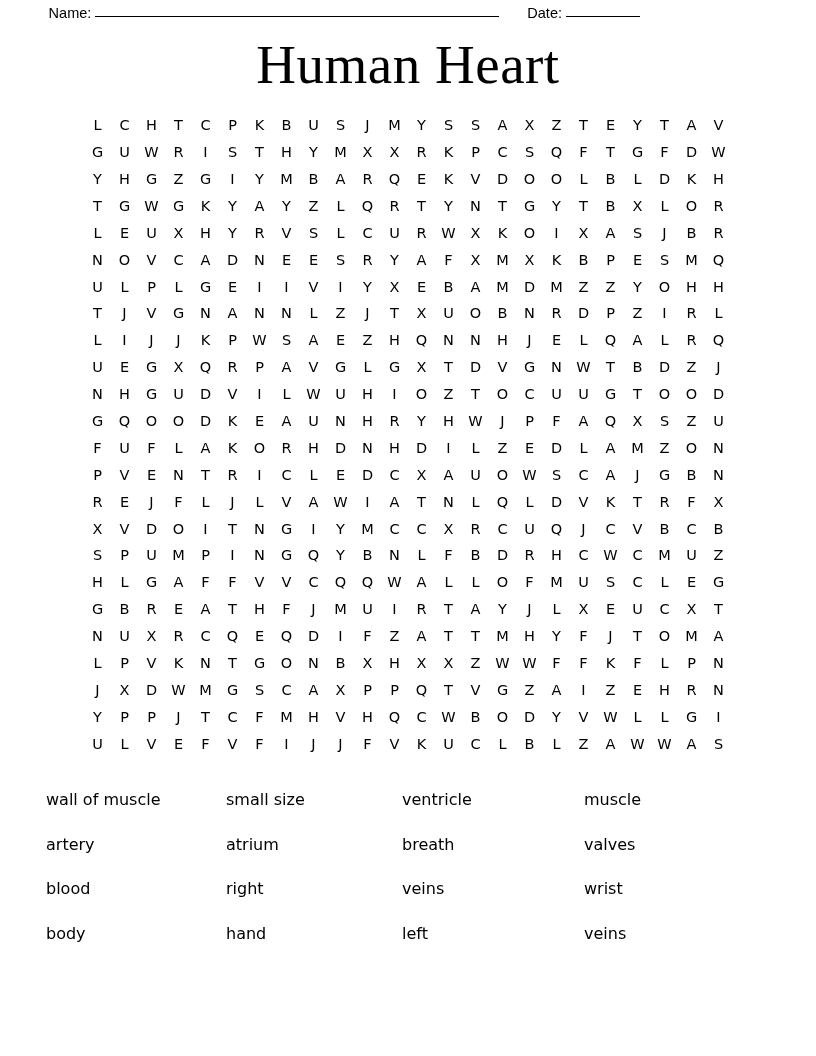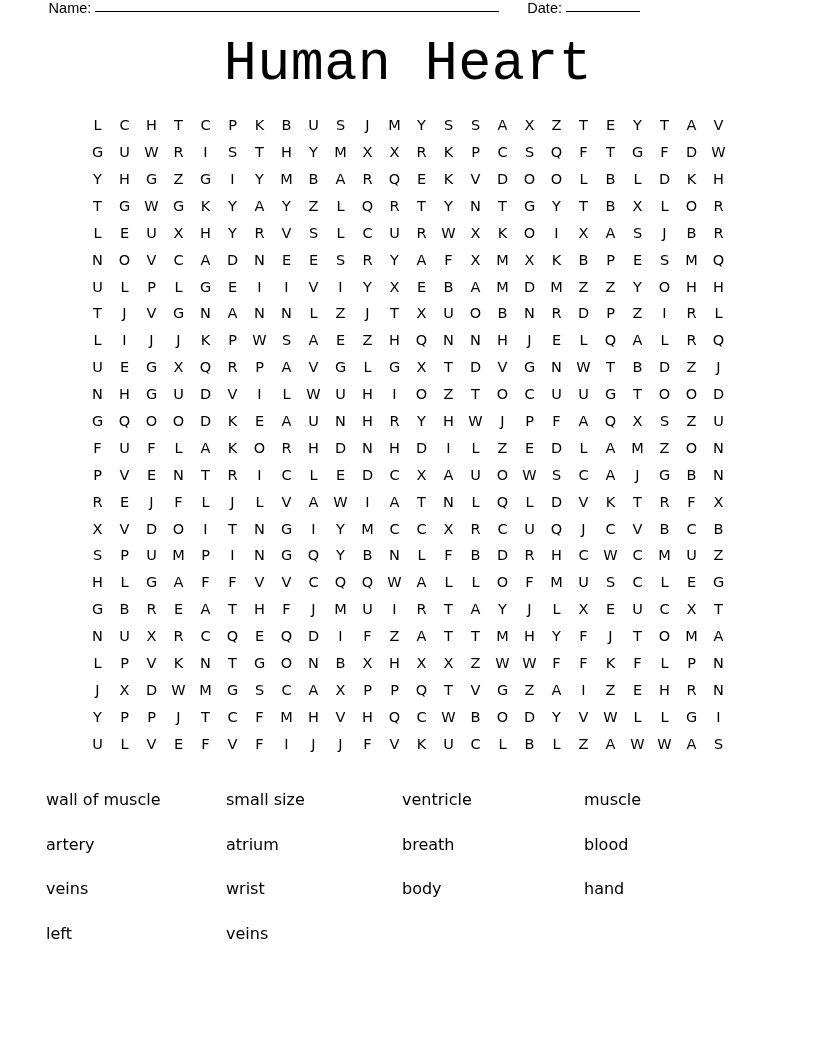--- a/index.html
+++ b/index.html
@@ -18,20 +18,21 @@
   }
 
   
   .header-row {
     position: absolute;
     top: 0px;
     left: 0px;
     width: 692px;
     height: 26px;
     display: flex;
+    align-items: center;
     justify-content: flex-end;
     padding-right: 52px;
     box-sizing: border-box;
     font-size: 14.5px;
   }
   .field {
     display: flex;
     align-items: baseline;
     white-space: nowrap;
   }
@@ -52,21 +53,21 @@
   .rule-date { width: 74px; }
   .field-date { margin-left: 28px; }
 
   
   .title {
     position: absolute;
     top: 34px;
     left: 0;
     width: 816px;
     text-align: center;
-    font-family: Liberation Mono, monospace;
+    font-family: Liberation Serif, serif;
     font-weight: 400;
     font-size: 55px;
     line-height: 62px;
     letter-spacing: 0.5px;
   }
 
   
   .grid {
     position: absolute;
     top: 112px;
@@ -701,20 +702,22 @@
   </div>
 
 <div class="wordlist" id="wordlist">
     <div class="word">wall of muscle</div>
     <div class="word">small size</div>
     <div class="word">ventricle</div>
     <div class="word">muscle</div>
     <div class="word">artery</div>
     <div class="word">atrium</div>
     <div class="word">breath</div>
+    <div class="word">valves</div>
     <div class="word">blood</div>
+    <div class="word">right</div>
     <div class="word">veins</div>
     <div class="word">wrist</div>
     <div class="word">body</div>
     <div class="word">hand</div>
     <div class="word">left</div>
     <div class="word">veins</div>
   </div>
 
 </body></html>

